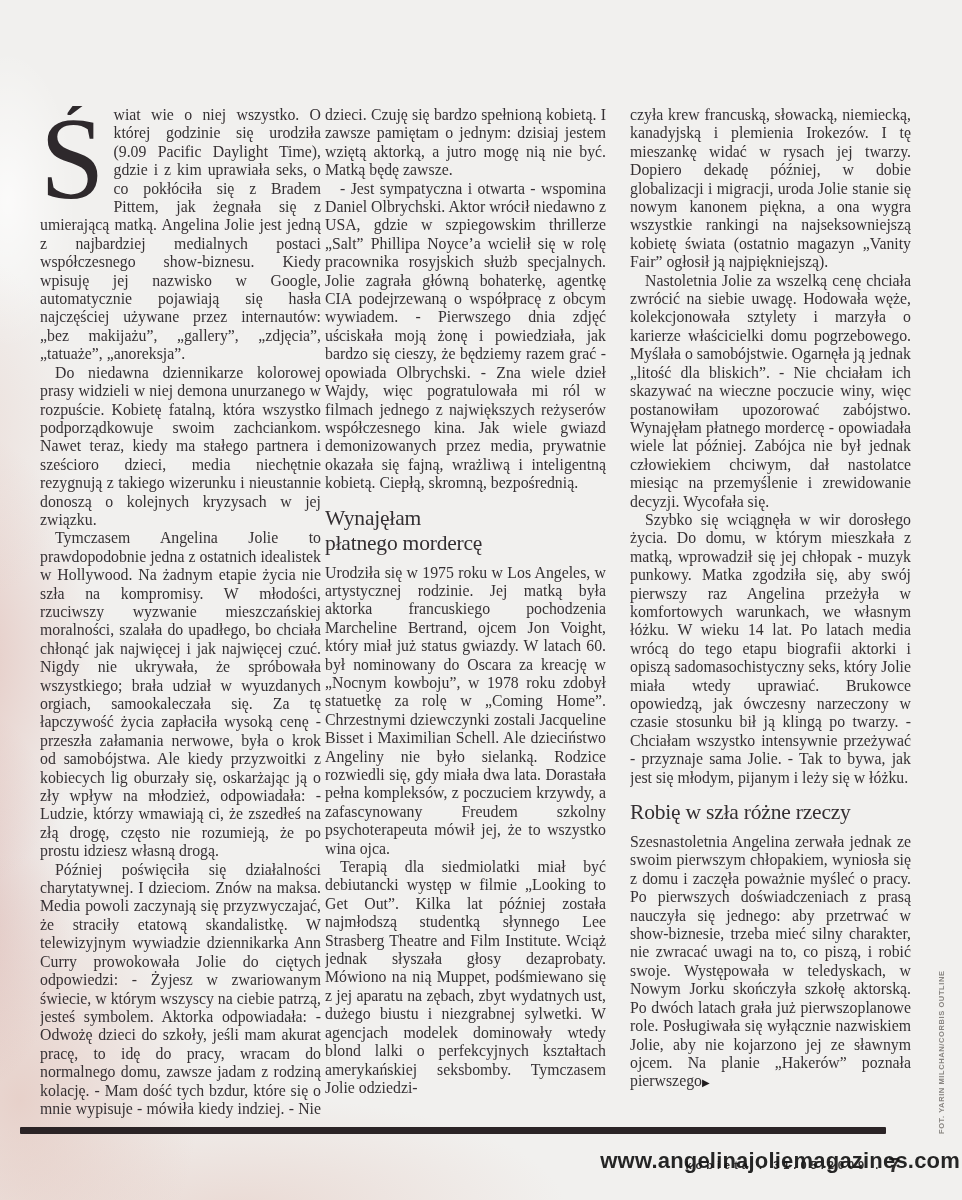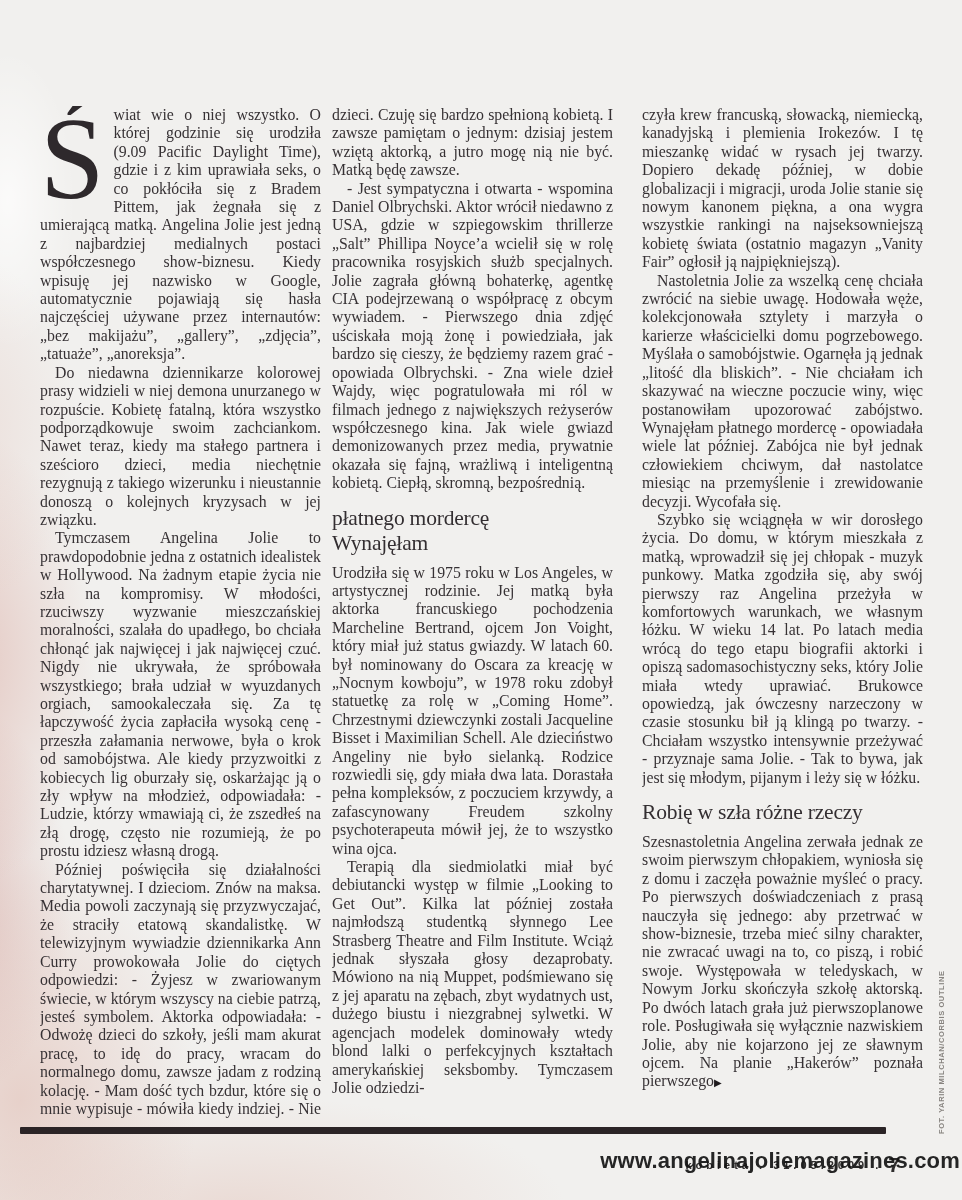--- a/index.html
+++ b/index.html
@@ -18,21 +18,21 @@
       radial-gradient(240px 330px at 20px 1100px, rgba(224,188,178,0.60), transparent 74%),
       radial-gradient(430px 150px at 240px 1210px, rgba(228,200,191,0.55), transparent 76%),
       radial-gradient(90px 200px at 8px 200px, rgba(255,255,255,0.70), transparent 75%);
   }
   .columns{ position:absolute; left:40px; top:106px; width:882px; height:1014px; }
   .col{
     position:absolute; top:0; width:281px; height:1014px; overflow:hidden;
     font-size:15.8px; line-height:18.4px; text-align:justify;
     hyphens:auto; -webkit-hyphens:auto;
   }
-  .col1{left:0;} .col2{left:292px;} .col3{left:590px;margin-left:12px;}
+  .col1{left:0;} .col2{left:285px;} .col3{left:590px;}
   .col p{margin:0;}
   .col p.indent{text-indent:15px;}
   .dropcap{
     float:left; font-size:116px; line-height:90px;
     padding:8px 9px 0 0; color:#2e292c; font-weight:normal;
   }
   .heading{
     font-size:21.5px; line-height:25px; letter-spacing:-0.2px;
     text-align:left; margin:13px 0 8px; color:#332e31; font-weight:normal;
   }
@@ -76,22 +76,22 @@
       <p class="opening"><span class="dropcap">Ś</span><span>wiat wie o niej wszystko. O której godzinie się urodziła (9.09 Pacific Daylight Time), gdzie i z kim uprawiała seks, o co pokłóciła się z Bradem Pittem, jak żegnała się z umierającą matką. Angelina Jolie jest jedną z najbardziej medialnych postaci współczesnego show-biznesu. Kiedy wpisuję jej nazwisko w Google, automatycznie pojawiają się hasła najczęściej używane przez internautów: „bez makijażu”, „gallery”, „zdjęcia”, „tatuaże”, „anoreksja”.</span></p>
       <p class="indent">Do niedawna dziennikarze kolorowej prasy widzieli w niej demona unurzanego w rozpuście. Kobietę fatalną, która wszystko podporządkowuje swoim zachciankom. Nawet teraz, kiedy ma stałego partnera i sześcioro dzieci, media niechętnie rezygnują z takiego wizerunku i nieustannie donoszą o kolejnych kryzysach w jej związku.</p>
       <p class="indent">Tymczasem Angelina Jolie to prawdopodobnie jedna z ostatnich idealistek w Hollywood. Na żadnym etapie życia nie szła na kompromisy. W młodości, rzuciwszy wyzwanie mieszczańskiej moralności, szalała do upadłego, bo chciała chłonąć jak najwięcej i jak najwięcej czuć. Nigdy nie ukrywała, że spróbowała wszystkiego; brała udział w wyuzdanych orgiach, samookaleczała się. Za tę łapczywość życia zapłaciła wysoką cenę - przeszła załamania nerwowe, była o krok od samobójstwa. Ale kiedy przyzwoitki z kobiecych lig oburzały się, oskarżając ją o zły wpływ na młodzież, odpowiadała: - Ludzie, którzy wmawiają ci, że zszedłeś na złą drogę, często nie rozumieją, że po prostu idziesz własną drogą.</p>
       <p class="indent">Później poświęciła się działalności charytatywnej. I dzieciom. Znów na maksa. Media powoli zaczynają się przyzwyczajać, że straciły etatową skandalistkę. W telewizyjnym wywiadzie dziennikarka Ann Curry prowokowała Jolie do ciętych odpowiedzi: - Żyjesz w zwariowanym świecie, w którym wszyscy na ciebie patrzą, jesteś symbolem. Aktorka odpowiadała: - Odwożę dzieci do szkoły, jeśli mam akurat pracę, to idę do pracy, wracam do normalnego domu, zawsze jadam z rodziną kolację. - Mam dość tych bzdur, które się o mnie wypisuje - mówiła kiedy indziej. - Nie rozstaję się z Bradem, nie zaniedbuję</p>
     </div>
 
     <div class="col col2">
       <p>dzieci. Czuję się bardzo spełnioną kobietą. I zawsze pamiętam o jednym: dzisiaj jestem wziętą aktorką, a jutro mogę nią nie być. Matką będę zawsze.</p>
       <p class="indent">- Jest sympatyczna i otwarta - wspomina Daniel Olbrychski. Aktor wrócił niedawno z USA, gdzie w szpiegowskim thrillerze „Salt” Phillipa Noyce’a wcielił się w rolę pracownika rosyjskich służb specjalnych. Jolie zagrała główną bohaterkę, agentkę CIA podejrzewaną o współpracę z obcym wywiadem. - Pierwszego dnia zdjęć uściskała moją żonę i powiedziała, jak bardzo się cieszy, że będziemy razem grać - opowiada Olbrychski. - Zna wiele dzieł Wajdy, więc pogratulowała mi ról w filmach jednego z największych reżyserów współczesnego kina. Jak wiele gwiazd demonizowanych przez media, prywatnie okazała się fajną, wrażliwą i inteligentną kobietą. Ciepłą, skromną, bezpośrednią.</p>
       <h2 class="heading">
+          <span class="hline">Wynajęłam</span>
           <span class="hline">płatnego mordercę</span>
-          <span class="hline">Wynajęłam</span>
         </h2>
       <p>Urodziła się w 1975 roku w Los Angeles, w artystycznej rodzinie. Jej matką była aktorka francuskiego pochodzenia Marcheline Bertrand, ojcem Jon Voight, który miał już status gwiazdy. W latach 60. był nominowany do Oscara za kreację w „Nocnym kowboju”, w 1978 roku zdobył statuetkę za rolę w „Coming Home”. Chrzestnymi dziewczynki zostali Jacqueline Bisset i Maximilian Schell. Ale dzieciństwo Angeliny nie było sielanką. Rodzice rozwiedli się, gdy miała dwa lata. Dorastała pełna kompleksów, z poczuciem krzywdy, a zafascynowany Freudem szkolny psychoterapeuta mówił jej, że to wszystko wina ojca.</p>
       <p class="indent">Terapią dla siedmiolatki miał być debiutancki występ w filmie „Looking to Get Out”. Kilka lat później została najmłodszą studentką słynnego Lee Strasberg Theatre and Film Institute. Wciąż jednak słyszała głosy dezaprobaty. Mówiono na nią Muppet, podśmiewano się z jej aparatu na zębach, zbyt wydatnych ust, dużego biustu i niezgrabnej sylwetki. W agencjach modelek dominowały wtedy blond lalki o perfekcyjnych kształtach amerykańskiej seksbomby. Tymczasem Jolie odziedzi-</p>
     </div>
 
     <div class="col col3">
       <p>czyła krew francuską, słowacką, niemiecką, kanadyjską i plemienia Irokezów. I tę mieszankę widać w rysach jej twarzy. Dopiero dekadę później, w dobie globalizacji i migracji, uroda Jolie stanie się nowym kanonem piękna, a ona wygra wszystkie rankingi na najseksowniejszą kobietę świata (ostatnio magazyn „Vanity Fair” ogłosił ją najpiękniejszą).</p>
       <p class="indent">Nastoletnia Jolie za wszelką cenę chciała zwrócić na siebie uwagę. Hodowała węże, kolekcjonowała sztylety i marzyła o karierze właścicielki domu pogrzebowego. Myślała o samobójstwie. Ogarnęła ją jednak „litość dla bliskich”. - Nie chciałam ich skazywać na wieczne poczucie winy, więc postanowiłam upozorować zabójstwo. Wynajęłam płatnego mordercę - opowiadała wiele lat później. Zabójca nie był jednak człowiekiem chciwym, dał nastolatce miesiąc na przemyślenie i zrewidowanie decyzji. Wycofała się.</p>
       <p class="indent">Szybko się wciągnęła w wir dorosłego życia. Do domu, w którym mieszkała z matką, wprowadził się jej chłopak - muzyk punkowy. Matka zgodziła się, aby swój pierwszy raz Angelina przeżyła w komfortowych warunkach, we własnym łóżku. W wieku 14 lat. Po latach media wrócą do tego etapu biografii aktorki i opiszą sadomasochistyczny seks, który Jolie miała wtedy uprawiać. Brukowce opowiedzą, jak ówczesny narzeczony w czasie stosunku bił ją klingą po twarzy. - Chciałam wszystko intensywnie przeżywać - przyznaje sama Jolie. - Tak to bywa, jak jest się młodym, pijanym i leży się w łóżku.</p>
       <h2 class="heading">Robię w szła różne rzeczy</h2>

